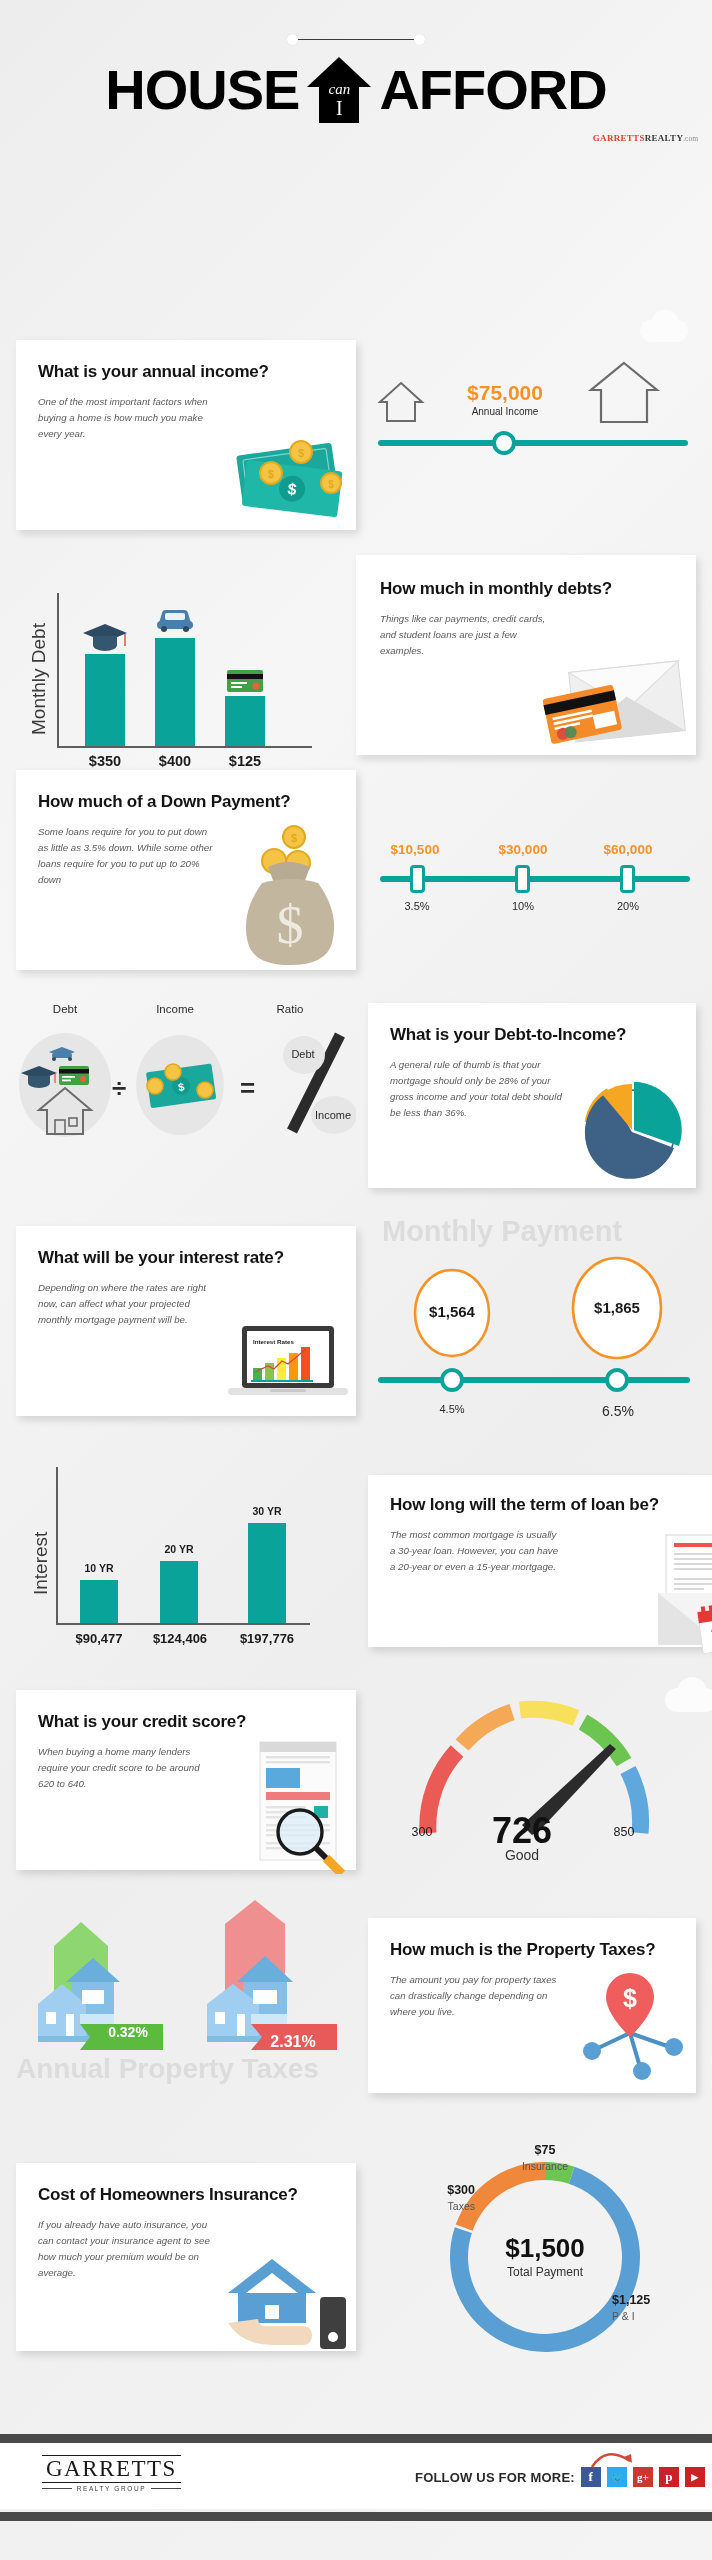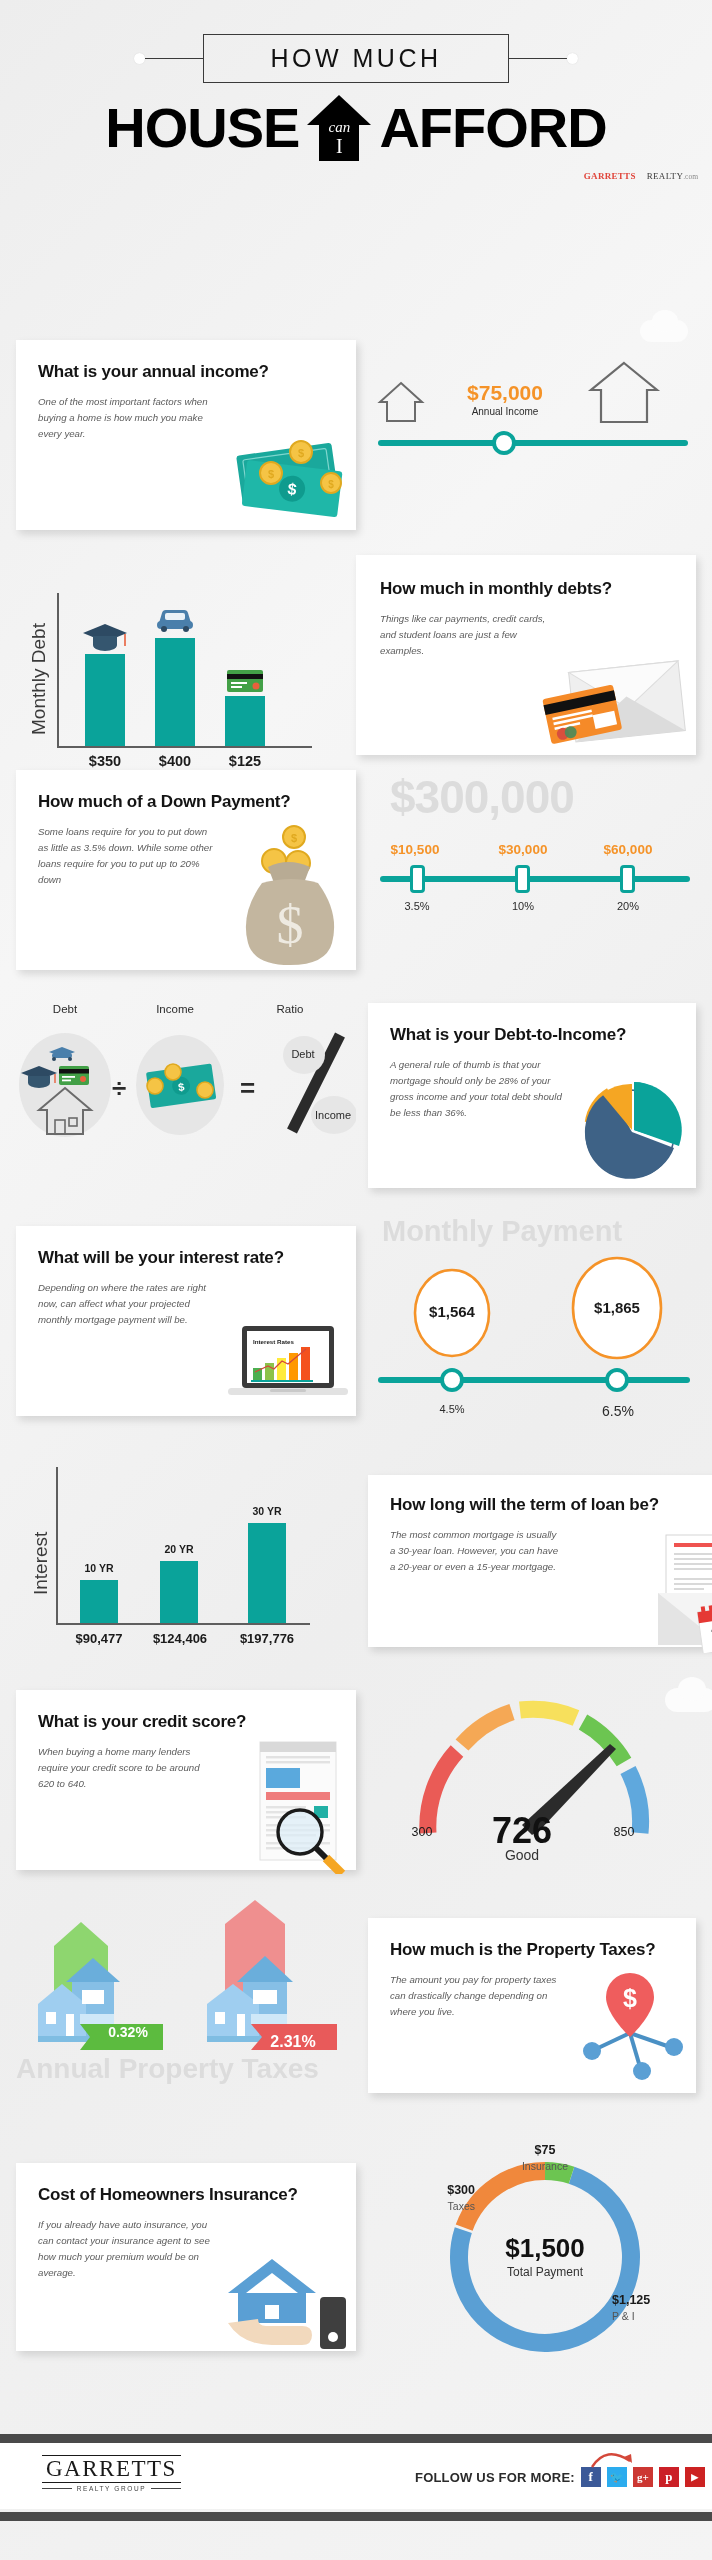--- a/index.html
+++ b/index.html
@@ -35,21 +35,21 @@
   .house-badge .can {
     position:absolute; top:24px; left:0; width:64px; text-align:center;
     color:#fff; font-style:italic; font-family:"Liberation Serif", serif; font-size:15px;
   }
   .house-badge .i {
     position:absolute; top:40px; left:0; width:64px; text-align:center;
     color:#fff; font-family:"Liberation Serif", serif; font-size:20px;
   }
   .brandline { text-align:right; padding-right:14px; margin-top:10px; font-family:"Liberation Serif", serif; font-size:9px; }
   .brandline .b1 { color:#e0453b; font-weight:bold; letter-spacing:.3px;}
-  .brandline .b2 { color:#3b3b3b; font-weight:normal; letter-spacing:.3px;padding-left:11px;}
+  .brandline .b2 { color:#3b3b3b; font-weight:bold; letter-spacing:.3px;}
   .brandline .b3 { color:#8a8a8a; font-size:7.5px;}
 
   
   .banner { position:relative; height:33px; background:#f59328; margin-top:7px; display:flex; align-items:center; justify-content:center; overflow:hidden;}
   .banner .txt { color:#fff; font-weight:bold; font-size:14.5px; letter-spacing:.4px; z-index:2;}
   .stripes-l, .stripes-r { position:absolute; top:0; height:33px; width:70px; z-index:1;}
   .stripes-l { left:0; background:repeating-linear-gradient(-60deg,#fff 0 3px,#f59328 3px 11px);}
   .stripes-r { right:0; background:repeating-linear-gradient(-60deg,#fff 0 3px,#f59328 3px 11px);}
 
   
@@ -92,23 +92,20 @@
 
   <div class="cloud" style="left:640px;top:320px;width:48px;height:22px;border-radius:12px;"></div>
   <div class="cloud" style="left:652px;top:310px;width:26px;height:22px;"></div>
   <div class="cloud" style="left:665px;top:1688px;width:52px;height:24px;border-radius:13px;"></div>
   <div class="cloud" style="left:678px;top:1677px;width:28px;height:24px;"></div>
 
   <div class="hdr">
     <div class="hm-wrap">
       <div class="hm-dot"></div>
       <div class="hm-line"></div>
-      <div class="hm-box">
-        <span>HOW MUCH</span>
-      </div>
       <div class="hm-line"></div>
       <div class="hm-dot"></div>
     </div>
 
     <div class="big-title">
       <span class="w">HOUSE</span>
       <span class="house-badge">
         <span class="roof"></span>
         <span class="body"></span>
         <span class="can">can</span>
@@ -225,21 +222,20 @@
         <circle cx="66" cy="22" r="11" fill="#f5c445" stroke="#e0a91f" stroke-width="2"></circle>
         <text x="66" y="27" font-size="11" text-anchor="middle" fill="#e0a91f" font-weight="bold" font-family="Liberation Sans, sans-serif">$</text>
         <circle cx="46" cy="46" r="12" fill="#f5c445" stroke="#e0a91f" stroke-width="2"></circle>
         <circle cx="70" cy="48" r="12" fill="#f5c445" stroke="#e0a91f" stroke-width="2"></circle>
         <path d="M40 52 q20 -10 42 0 l-6 16 h-30 z" fill="#b8ab94"></path>
         <path d="M34 68 q30 -8 56 0 q22 30 14 60 q-6 22 -42 22 q-36 0 -42 -22 q-8 -30 14 -60 z" fill="#c3b69f"></path>
         <text x="62" y="128" font-size="54" text-anchor="middle" fill="#eeeae1" font-family="Liberation Serif, serif">$</text>
       </svg>
     </div>
 
-    <div class="wm" style="left:390px;top:0px;font-size:46px;letter-spacing:-1px;">$300,000</div>
 
     <div>
       <div class="track" style="left:380px;top:106px;width:310px;"></div>
       <div class="knob-r" style="left:410px;top:95px;"></div>
       <div class="knob-r" style="left:515px;top:95px;"></div>
       <div class="knob-r" style="left:620px;top:95px;"></div>
 
       <div class="val-orange" style="left:373px;top:72px;width:84px;text-align:center;font-size:13.5px;">$10,500</div>
       <div class="val-orange" style="left:481px;top:72px;width:84px;text-align:center;font-size:13.5px;">$30,000</div>
       <div class="val-orange" style="left:586px;top:72px;width:84px;text-align:center;font-size:13.5px;">$60,000</div>

